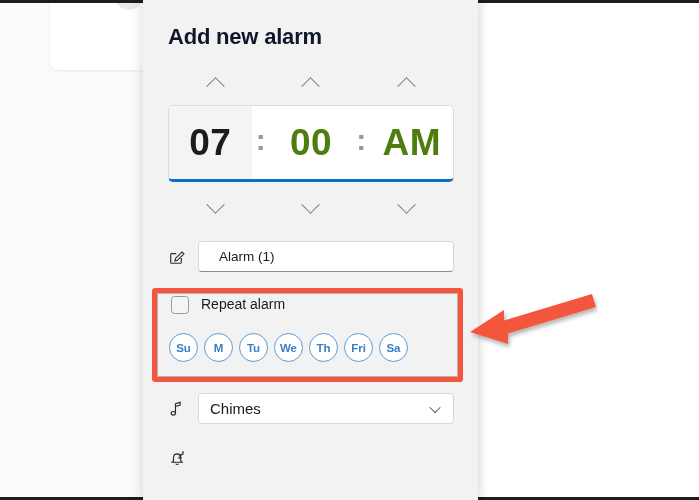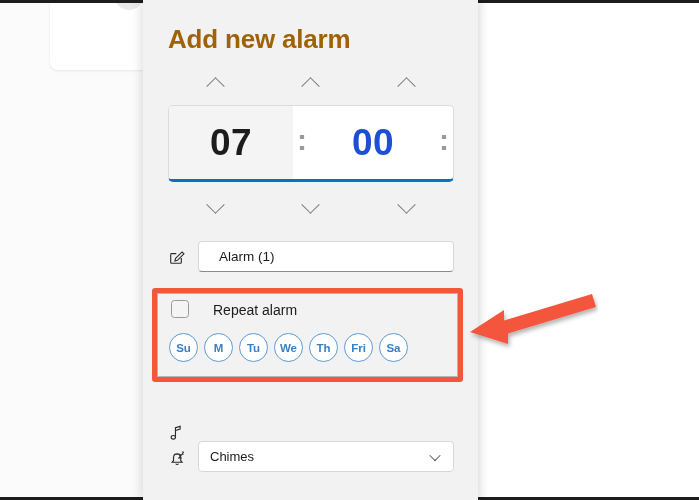--- a/index.html
+++ b/index.html
@@ -65,23 +65,23 @@
     position: absolute;
     left: 143px; top: 0;
     width: 335px; height: 500px;
     background: #f2f2f2;
     box-shadow: -3px 0 10px rgba(0,0,0,0.10), 3px 0 10px rgba(0,0,0,0.06);
   }
 
   .panel-title {
     position: absolute;
     left: 25px; top: 24px;
-    font-size: 26px;
+    font-size: 22px;
     font-weight: 700;
-    color: #a16207;
+    color: #0f172a;
     letter-spacing: -0.2px;
   }
 
   
   .tp-chevrons-top, .tp-chevrons-bot {
     position: absolute; left: 25px; width: 286px; height: 22px;
     display: flex;
   }
   .tp-chevrons-top { top: 72px; }
   .tp-chevrons-bot { top: 196px; }
@@ -107,21 +107,21 @@
     border-radius: 5px;
     border-bottom: 3px solid #0d6fc2;
     display: flex;
     overflow: hidden;
   }
   .tp-seg {
     flex: 1;
     display: flex; align-items: center; justify-content: center;
     font-size: 37px;
     font-weight: 700;
-    color: #1d4ed8;
+    color: #4d7c0f;
     letter-spacing: 0.5px;
   }
   .tp-seg.selected {
     background: #f4f4f4;
     color: #1c1c1c;
   }
   .tp-colon {
     width: 18px;
     display: flex; align-items: center; justify-content: center;
     font-size: 30px;
@@ -159,43 +159,41 @@
   }
 
   .dropdown {
     flex: 1;
     height: 31px;
     background: #ffffff;
     border: 1px solid #d8d8d8;
     border-radius: 4px;
     display: flex; align-items: center;
     padding: 0 10px 0 11px;
-    font-size: 13px;
+    font-size: 15px;
     color: #1b1b1b;
     justify-content: space-between;
-    margin-top: 48px;
   }
   .dd-chev {
     width: 8px; height: 8px;
     border-left: 1.3px solid #5b5b5b;
     border-bottom: 1.3px solid #5b5b5b;
     transform: rotate(-45deg) translate(1px,-1px);
     margin-right: 4px;
   }
 
   
   .repeat-block {
     position: absolute;
     left: 25px; top: 296px;
     width: 286px;
   }
   .repeat-line {
-    display: flex; align-items: flex-end;
+    display: flex; align-items: flex-start;
     height: 22px;
-    gap: 12px;
   }
   .checkbox {
     width: 18px; height: 18px;
     border: 1.4px solid #9a9a9a;
     border-radius: 3.5px;
     background: #f4f4f4;
     margin-left: 3px;
   }
   .repeat-label {
     margin-left: 12px;
@@ -270,20 +268,21 @@
       <div class="chev-cell">
         <div class="chev up"></div>
       </div>
     </div>
 
     <div class="timepicker">
       <div class="tp-seg selected">07</div>
       <div class="tp-colon">:</div>
       <div class="tp-seg">00</div>
       <div class="tp-colon">:</div>
+      <div class="tp-seg">AM</div>
     </div>
 
     <div class="tp-chevrons-bot">
       <div class="chev-cell">
         <div class="chev down"></div>
       </div>
       <div class="chev-cell">
         <div class="chev down"></div>
       </div>
       <div class="chev-cell">

